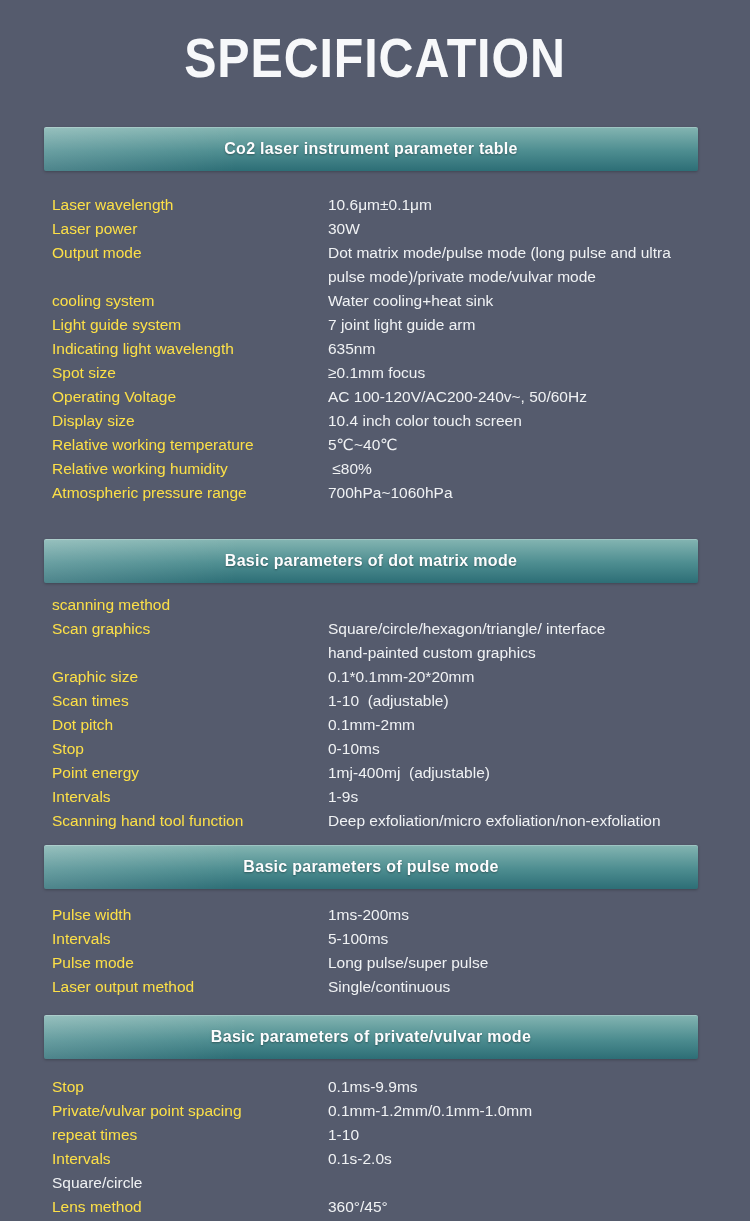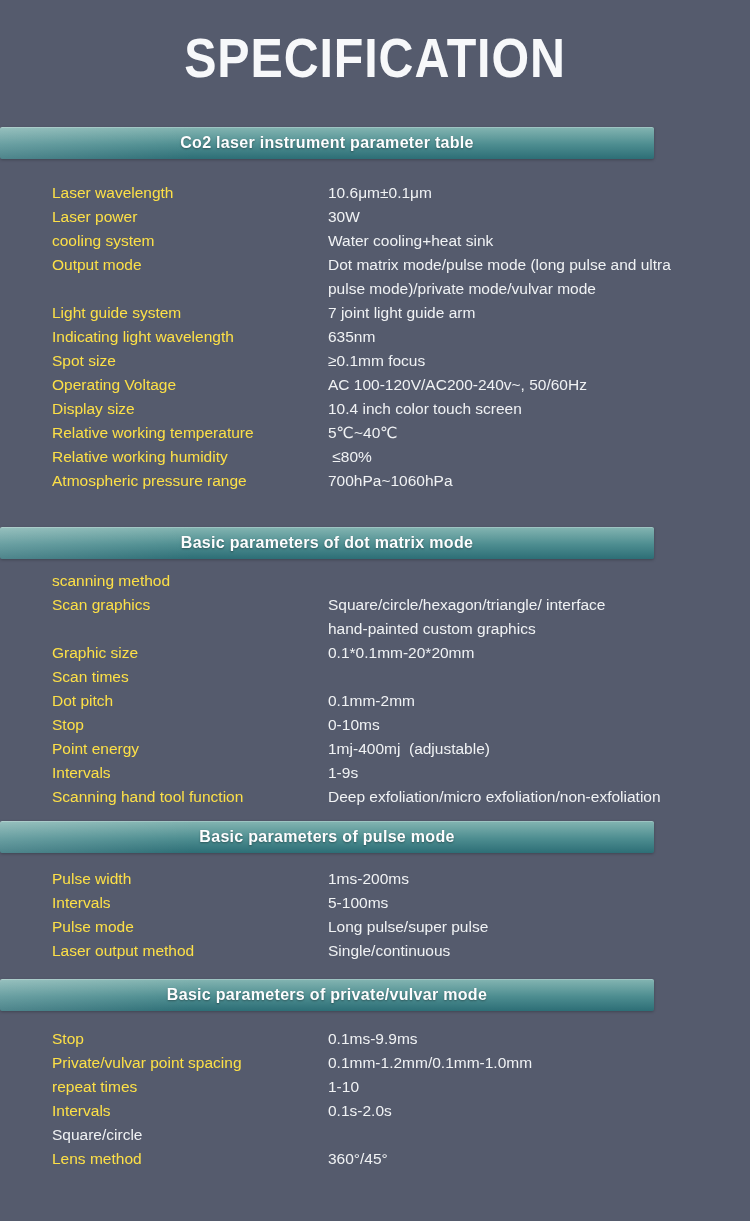--- a/index.html
+++ b/index.html
@@ -28,22 +28,23 @@
     white-space: nowrap;
   }
 
   .section { margin-top: 0; }
   .section:nth-of-type(1) { margin-top: 39px; }
   .section:nth-of-type(2) { margin-top: 34px; }
   .section:nth-of-type(3) { margin-top: 12px; }
   .section:nth-of-type(4) { margin-top: 16px; }
 
   .bar {
+    margin-left: 44px;
     width: 654px;
-    height: 32px;
+    height: 44px;
     border-radius: 2px;
     background:
       linear-gradient(96deg, rgba(255,255,255,0.16) 0%, rgba(255,255,255,0) 30%),
       linear-gradient(180deg, #84b5b2 0%, #4d8d90 55%, #2d6e76 100%);
     box-shadow: 0 1px 3px rgba(0,0,0,0.25), inset 0 1px 0 rgba(255,255,255,0.22);
     display: flex;
     align-items: center;
     justify-content: center;
   }
   .bar-text {
@@ -91,31 +92,31 @@
     <div class="row-label">Laser wavelength</div>
     <div class="row-value">10.6μm±0.1μm</div>
   </div>
 
   <div class="row">
     <div class="row-label">Laser power</div>
     <div class="row-value">30W</div>
   </div>
 
   <div class="row">
-    <div class="row-label">cooling system</div>
-    <div class="row-value">Water cooling+heat sink</div>
-  </div>
-
-  <div class="row">
     <div class="row-label">Output mode</div>
     <div class="row-value">Dot matrix mode/pulse mode (long pulse and ultra
 pulse mode)/private mode/vulvar mode</div>
   </div>
 
   <div class="row">
+    <div class="row-label">cooling system</div>
+    <div class="row-value">Water cooling+heat sink</div>
+  </div>
+
+  <div class="row">
     <div class="row-label">Light guide system</div>
     <div class="row-value">7 joint light guide arm</div>
   </div>
 
   <div class="row">
     <div class="row-label">Indicating light wavelength</div>
     <div class="row-value">635nm</div>
   </div>
 
   <div class="row">
@@ -165,20 +166,21 @@
 hand-painted custom graphics</div>
   </div>
 
   <div class="row">
     <div class="row-label">Graphic size</div>
     <div class="row-value">0.1*0.1mm-20*20mm</div>
   </div>
 
   <div class="row">
     <div class="row-label">Scan times</div>
+    <div class="row-value">1-10  (adjustable)</div>
   </div>
 
   <div class="row">
     <div class="row-label">Dot pitch</div>
     <div class="row-value">0.1mm-2mm</div>
   </div>
 
   <div class="row">
     <div class="row-label">Stop</div>
     <div class="row-value">0-10ms</div>

